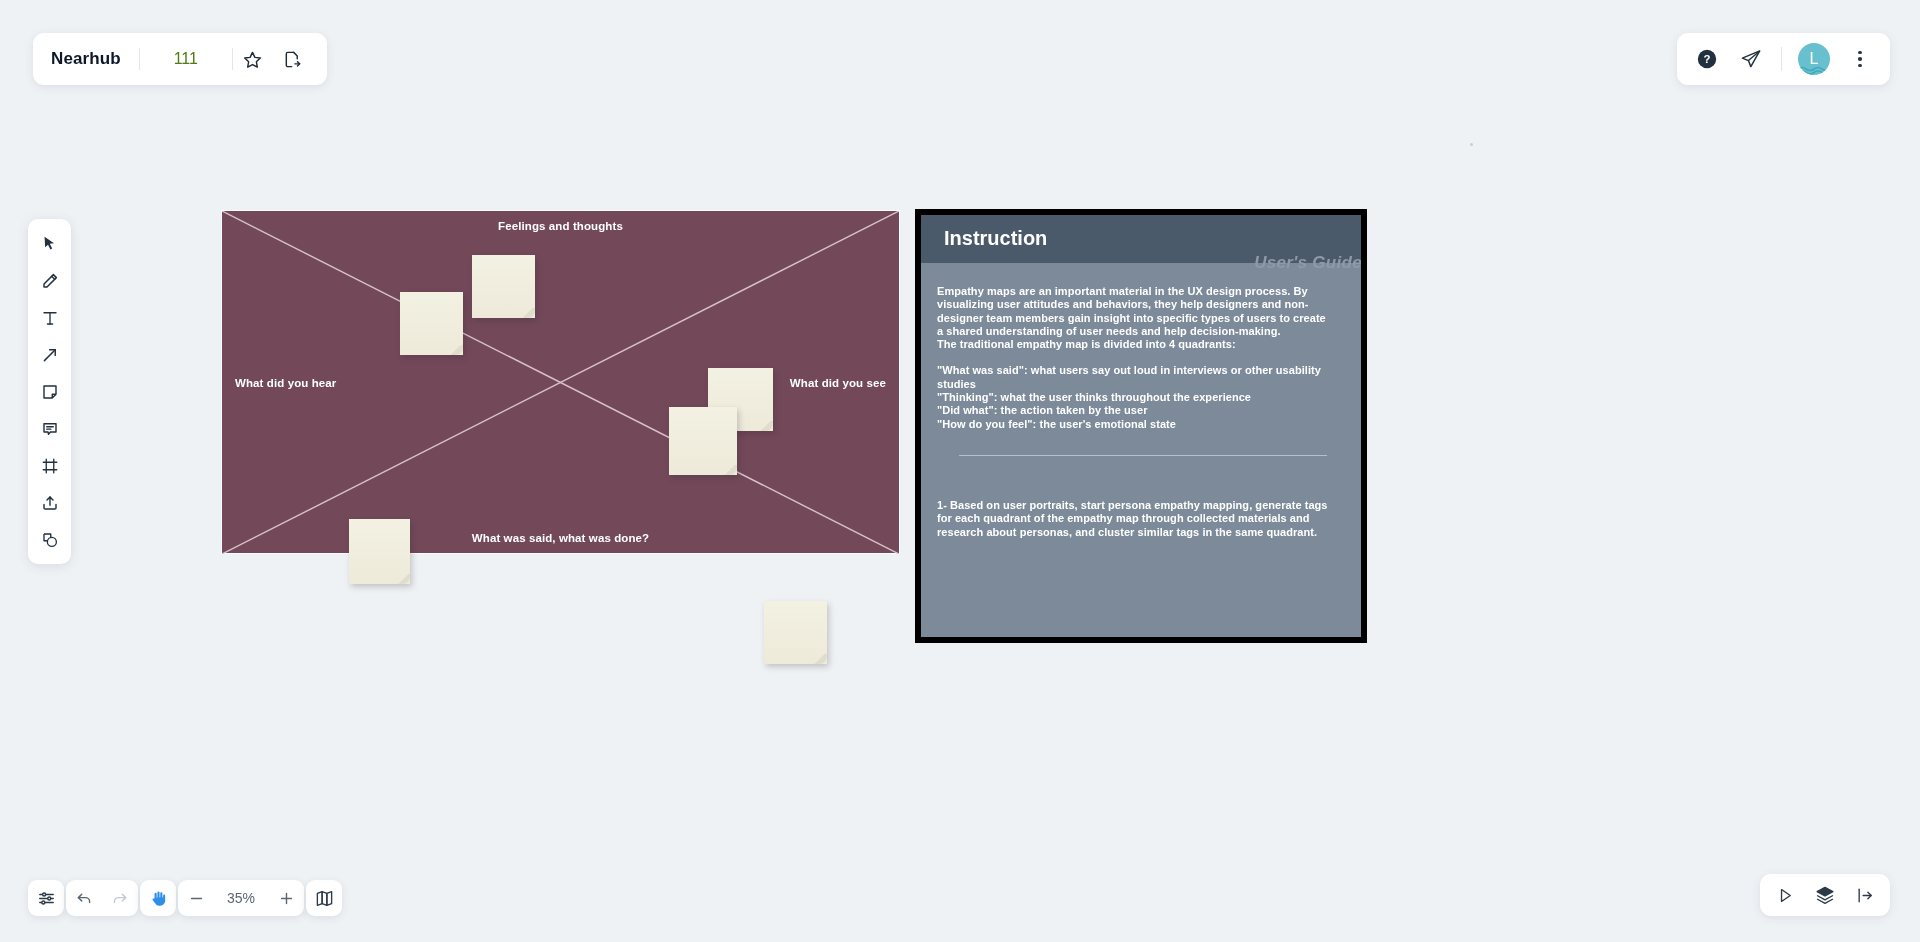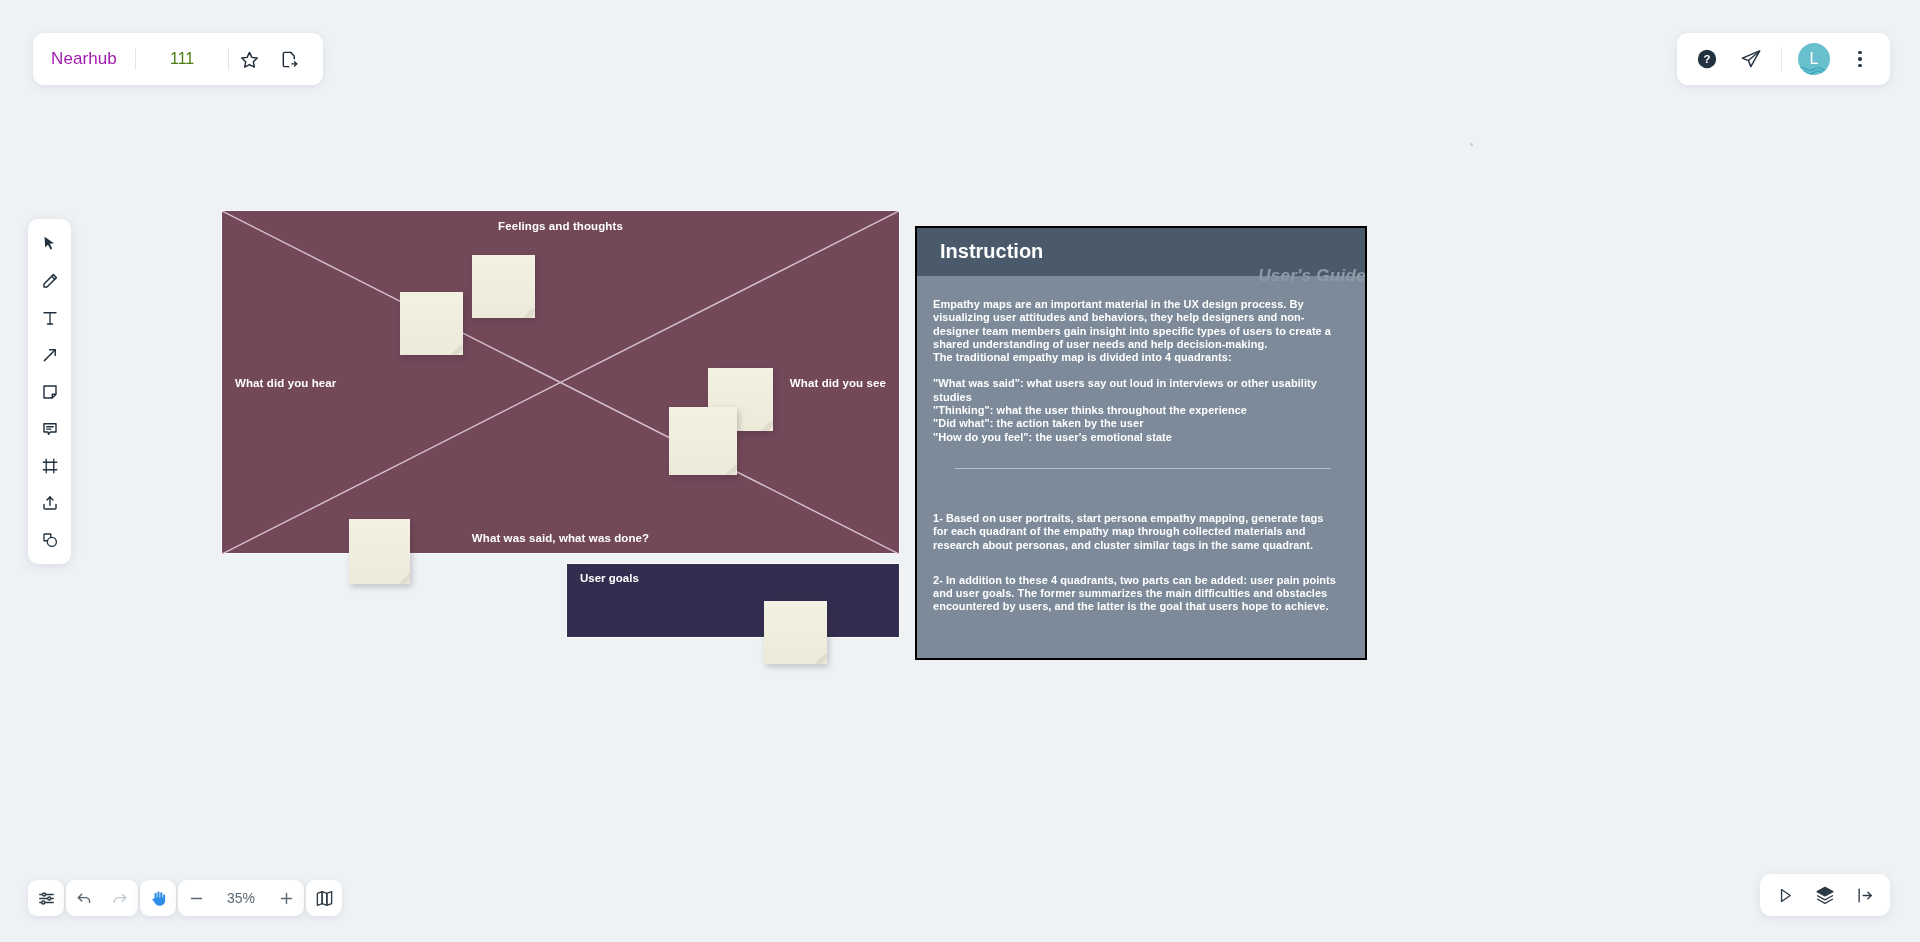--- a/index.html
+++ b/index.html
@@ -12,21 +12,21 @@
   #app { position: relative; width: 1920px; height: 942px; background: #eff2f5; }
 
   
   .top-left-bar {
     position: absolute; left: 33px; top: 33px;
     height: 52px; display: flex; align-items: center;
     background: #ffffff; border-radius: 11px;
     box-shadow: 0 2px 10px rgba(40,55,75,.10);
     padding: 0 14px 0 18px;
   }
-  .tl-title { font-size: 17px; color: #a21caf; letter-spacing: .1px; padding-right: 18px; }
+  .tl-title { font-size: 17px; color: #0f172a; letter-spacing: .1px; padding-right: 18px; font-weight: bold; }
   .tl-sep { width: 1px; height: 22px; background: #e2e6eb; }
   .tl-num { font-size: 16px; color: #4d7c0f; padding: 0 34px; }
   .tl-icon {
     width: 40px; height: 40px; display: flex; align-items: center;
     justify-content: center; border-radius: 7px; cursor: pointer;
   }
   .tl-icon svg { display: block; }
 
   
   .top-right-bar {
@@ -115,23 +115,23 @@
   }
   .sticky::after {
     content: ""; position: absolute; right: 0; bottom: 0;
     width: 14px; height: 10px;
     background: linear-gradient(135deg, rgba(0,0,0,0) 50%, rgba(0,0,0,.06) 50%);
     border-bottom-right-radius: 8px;
   }
 
   
   .instr {
-    position: absolute; left: 915px; top: 226px;
+    position: absolute; left: 915px; top: 209px;
     width: 452px; height: 434px;
-    background: #7c8a99; border: 2px solid #000000;
+    background: #7c8a99; border: 6px solid #000000;
     overflow: hidden;
   }
   .instr-head {
     height: 48px; background: #4a5a6a; position: relative;
   }
   .instr-head .ttl {
     position: absolute; left: 23px; top: 12px;
     color: #ffffff; font-size: 20px; font-weight: bold;
   }
   .instr-head .guide {
@@ -303,23 +303,20 @@
     <svg class="diag" viewBox="0 0 679 344" preserveAspectRatio="none">
       <line x1="0" y1="0" x2="679" y2="344" stroke="#d8c2cc" stroke-width="1.4" vector-effect="non-scaling-stroke"></line>
       <line x1="679" y1="0" x2="0" y2="344" stroke="#d8c2cc" stroke-width="1.4" vector-effect="non-scaling-stroke"></line>
     </svg>
     <div class="emap-label lbl-top">Feelings and thoughts</div>
     <div class="emap-label lbl-left">What did you hear</div>
     <div class="emap-label lbl-right">What did you see</div>
     <div class="emap-label lbl-bottom">What was said, what was done?</div>
   </div>
 
-  <div class="panel panel-goals">
-    <div class="panel-label">User goals</div>
-  </div>
 
   <div id="sticky-layer">
       <div class="sticky" style="left: 400px; top: 292px; width: 63px; height: 63px;"></div>
       <div class="sticky" style="left: 472px; top: 255px; width: 63px; height: 63px;"></div>
       <div class="sticky" style="left: 708px; top: 368px; width: 65px; height: 63px;"></div>
       <div class="sticky" style="left: 669px; top: 407px; width: 68px; height: 68px;"></div>
       <div class="sticky" style="left: 349px; top: 519px; width: 61px; height: 65px;"></div>
       <div class="sticky" style="left: 764px; top: 601px; width: 63px; height: 63px;"></div>
     </div>
 
@@ -333,21 +330,20 @@
       <p>The traditional empathy map is divided into 4 quadrants:</p>
       <div class="gap"></div>
       <p>"What was said": what users say out loud in interviews or other usability studies</p>
       <p>"Thinking": what the user thinks throughout the experience</p>
       <p>"Did what": the action taken by the user</p>
       <p>"How do you feel": the user's emotional state</p>
       <div class="instr-rule"></div>
       <div style="height:34px"></div>
       <p class="instr-num">1- Based on user portraits, start persona empathy mapping, generate tags for each quadrant of the empathy map through collected materials and research about personas, and cluster similar tags in the same quadrant.</p>
       <div class="gap"></div>
-      <p class="instr-num">2- In addition to these 4 quadrants, two parts can be added: user pain points and user goals. The former summarizes the main difficulties and obstacles encountered by users, and the latter is the goal that users hope to achieve.</p>
     </div>
   </div>
 
   <div class="bottom-bar">
     <div class="bb-btn">
       <svg width="19" height="19" viewBox="0 0 24 24" fill="none" stroke="#2c3946" stroke-width="1.8" stroke-linecap="round">
         <path d="M3.5 7h17M3.5 12h17M3.5 17h17"></path>
         <circle cx="9" cy="7" r="1.9" fill="#ffffff"></circle>
         <circle cx="15.5" cy="12" r="1.9" fill="#ffffff"></circle>
         <circle cx="8" cy="17" r="1.9" fill="#ffffff"></circle>

